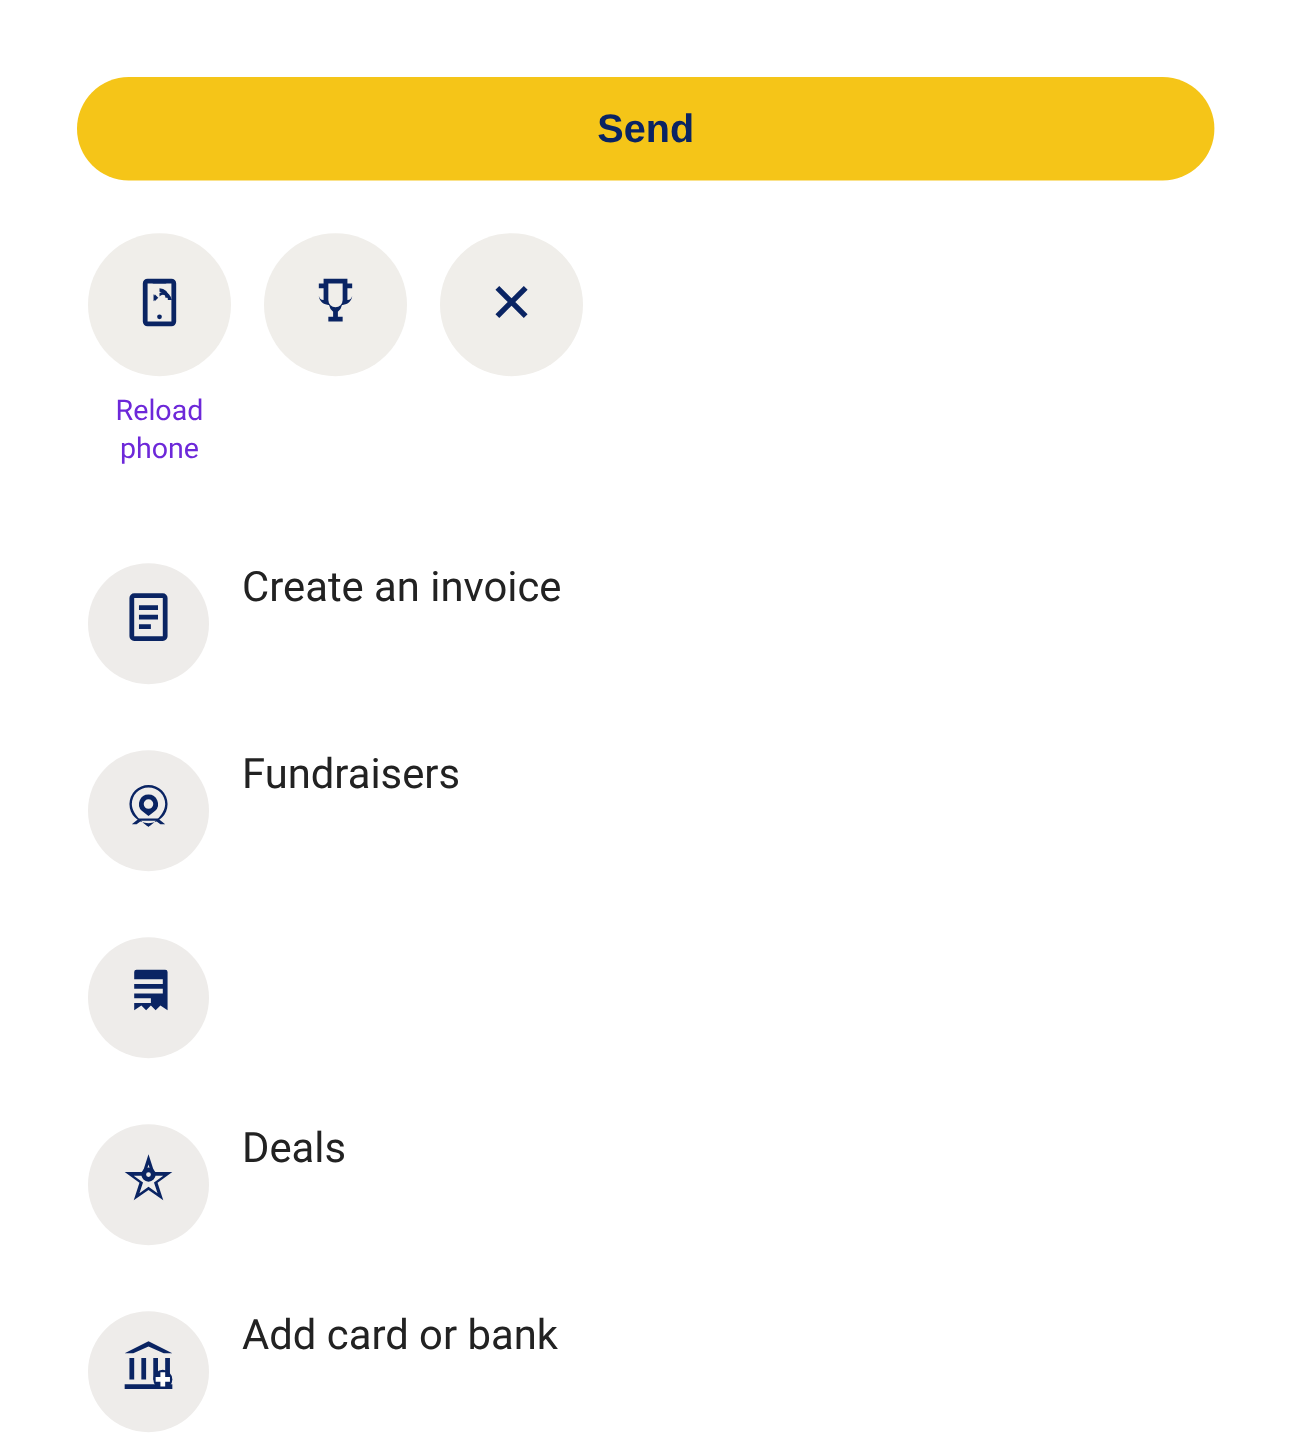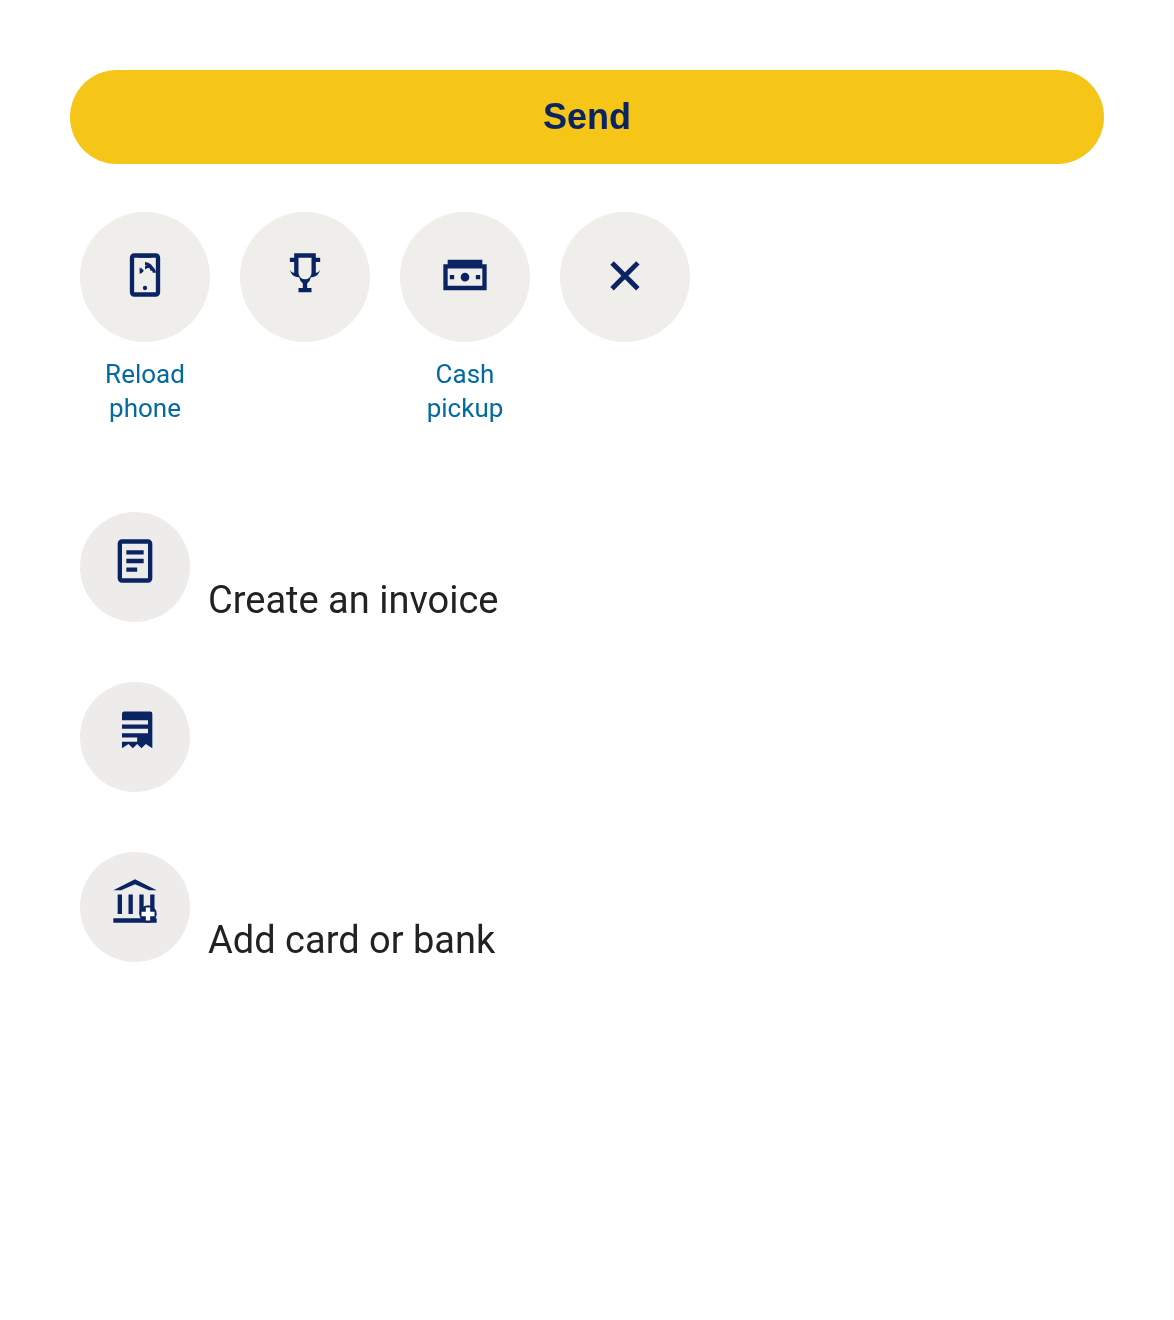--- a/index.html
+++ b/index.html
@@ -58,35 +58,35 @@
       height: 130px;
       border-radius: 50%;
       background-color: #f0eeea;
       display: flex;
       align-items: center;
       justify-content: center;
     }
 
     .quick-action-label {
       font-size: 26px;
-      color: #0369a1;
+      color: #6d28d9;
       text-align: center;
       line-height: 1.3;
     }
 
     .menu-list {
       display: flex;
       flex-direction: column;
       padding: 0 20px;
     }
 
     .menu-item {
       display: flex;
-      align-items: flex-end;
-      gap: 18px;
+      align-items: flex-start;
+      gap: 30px;
       padding: 30px 30px;
       cursor: pointer;
       border-radius: 16px;
       transition: background-color 0.15s;
     }
 
     .menu-icon-circle {
       width: 110px;
       height: 110px;
       border-radius: 50%;
@@ -157,30 +157,20 @@
   <div class="quick-action-item">
     <div class="quick-action-circle">
       <span class="icon-trophy">
         <svg viewBox="0 0 24 24" xmlns="http://www.w3.org/2000/svg">
           <path d="M7 2h10v2h2v5c0 2.21-1.79 4-4 4h-.27A5.001 5.001 0 0 1 13 15.9V18h2v2H9v-2h2v-2.1A5.001 5.001 0 0 1 9.27 13H9c-2.21 0-4-1.79-4-4V4h2V2zm0 4H5v3a2 2 0 0 0 2 2v-5zm10 0v5a2 2 0 0 0 2-2V6h-2zM9 4v7a3 3 0 0 0 6 0V4H9z"></path>
         </svg>
       </span>
     </div>
   </div>
 
-  <div class="quick-action-item">
-    <div class="quick-action-circle">
-      <span class="icon-cash">
-        <svg viewBox="0 0 24 24" xmlns="http://www.w3.org/2000/svg">
-          <path d="M2 7h20v12H2V7zm2 2v8h16V9H4zm8 6a2 2 0 1 1 0-4 2 2 0 0 1 0 4zm-5-3H5v2h2v-2zm12 0h-2v2h2v-2zM4 5h16v2H4z"></path>
-        </svg>
-      </span>
-    </div>
-    <span class="quick-action-label">Cash<br>pickup</span>
-  </div>
 
 
   <div class="quick-action-item">
     <div class="quick-action-circle">
       <span class="icon-x">✕</span>
     </div>
   </div>
 
 </div>
 
@@ -190,31 +180,54 @@
     <div class="menu-icon-circle">
       <span class="icon-invoice menu-icon-svg">
         <svg viewBox="0 0 24 24" xmlns="http://www.w3.org/2000/svg">
           <path d="M6 2h12a2 2 0 0 1 2 2v16a2 2 0 0 1-2 2H6a2 2 0 0 1-2-2V4a2 2 0 0 1 2-2zm0 2v16h12V4H6zm2 3h8v2H8V7zm0 4h8v2H8v-2zm0 4h5v2H8v-2z"></path>
         </svg>
       </span>
     </div>
     <span class="menu-label">Create an invoice</span>
   </div>
 
+  <div class="menu-item">
+    <div class="menu-icon-circle">
+      <span class="icon-fundraiser menu-icon-svg">
+        <svg viewBox="0 0 24 24" xmlns="http://www.w3.org/2000/svg">
+          <path d="M12 21.593c-.56-.38-7-4.84-7-9.593A7 7 0 0 1 12 5a7 7 0 0 1 7 7c0 4.753-6.44 9.213-7 9.593zM4 12a8 8 0 0 0 8 8 8 8 0 0 0 8-8 8 8 0 0 0-8-8 8 8 0 0 0-8 8z"></path>
+          <path d="M12 8a4 4 0 0 0-2.83 6.83L12 17l2.83-2.17A4 4 0 0 0 12 8zm0 2a2 2 0 1 1 0 4 2 2 0 0 1 0-4z"></path>
+          <path d="M17 20.5l-2-1.5H9l-2 1.5H5l3-2.5h8l3 2.5h-2z"></path>
+        </svg>
+      </span>
+    </div>
+    <span class="menu-label">Fundraisers</span>
+  </div>
 
   <div class="menu-item">
     <div class="menu-icon-circle">
       <span class="icon-bill menu-icon-svg">
         <svg viewBox="0 0 24 24" xmlns="http://www.w3.org/2000/svg">
           <path d="M5 3h14a1 1 0 0 1 1 1v16l-3-2-2 2-2-2-2 2-2-2-3 2V4a1 1 0 0 1 1-1zm1 4v2h12V7H6zm0 4v2h12v-2H6zm0 4v2h7v-2H6z"></path>
         </svg>
       </span>
     </div>
   </div>
 
+  <div class="menu-item">
+    <div class="menu-icon-circle">
+      <span class="icon-deals menu-icon-svg">
+        <svg viewBox="0 0 24 24" xmlns="http://www.w3.org/2000/svg">
+          <path d="M12 2l2.4 7.4H22l-6.2 4.5 2.4 7.4L12 17l-6.2 4.3 2.4-7.4L2 9.4h7.6L12 2zm0 4.3L10.5 11H5.8l3.9 2.8-1.5 4.6L12 15.6l3.8 2.8-1.5-4.6L18.2 11h-4.7L12 6.3z"></path>
+          <path d="M9 10.5a3 3 0 1 0 6 0 3 3 0 0 0-6 0zm2 0a1 1 0 1 1 2 0 1 1 0 0 1-2 0z"></path>
+        </svg>
+      </span>
+    </div>
+    <span class="menu-label">Deals</span>
+  </div>
 
   <div class="menu-item">
     <div class="menu-icon-circle">
       <span class="icon-bank menu-icon-svg">
         <svg viewBox="0 0 24 24" xmlns="http://www.w3.org/2000/svg">
           <path d="M12 2L2 7h20L12 2zm0 2.24L18.39 7H5.61L12 4.24zM4 9h2v9H4V9zm5 0h2v9H9V9zm5 0h2v9h-2V9zm5 0h2v9h-2V9zM2 20h20v2H2v-2z"></path>
           <circle cx="18" cy="18" r="4" fill="#0a2463"></circle>
           <path d="M17 15h2v2h2v2h-2v2h-2v-2h-2v-2h2v-2z" fill="white"></path>
         </svg>
       </span>

